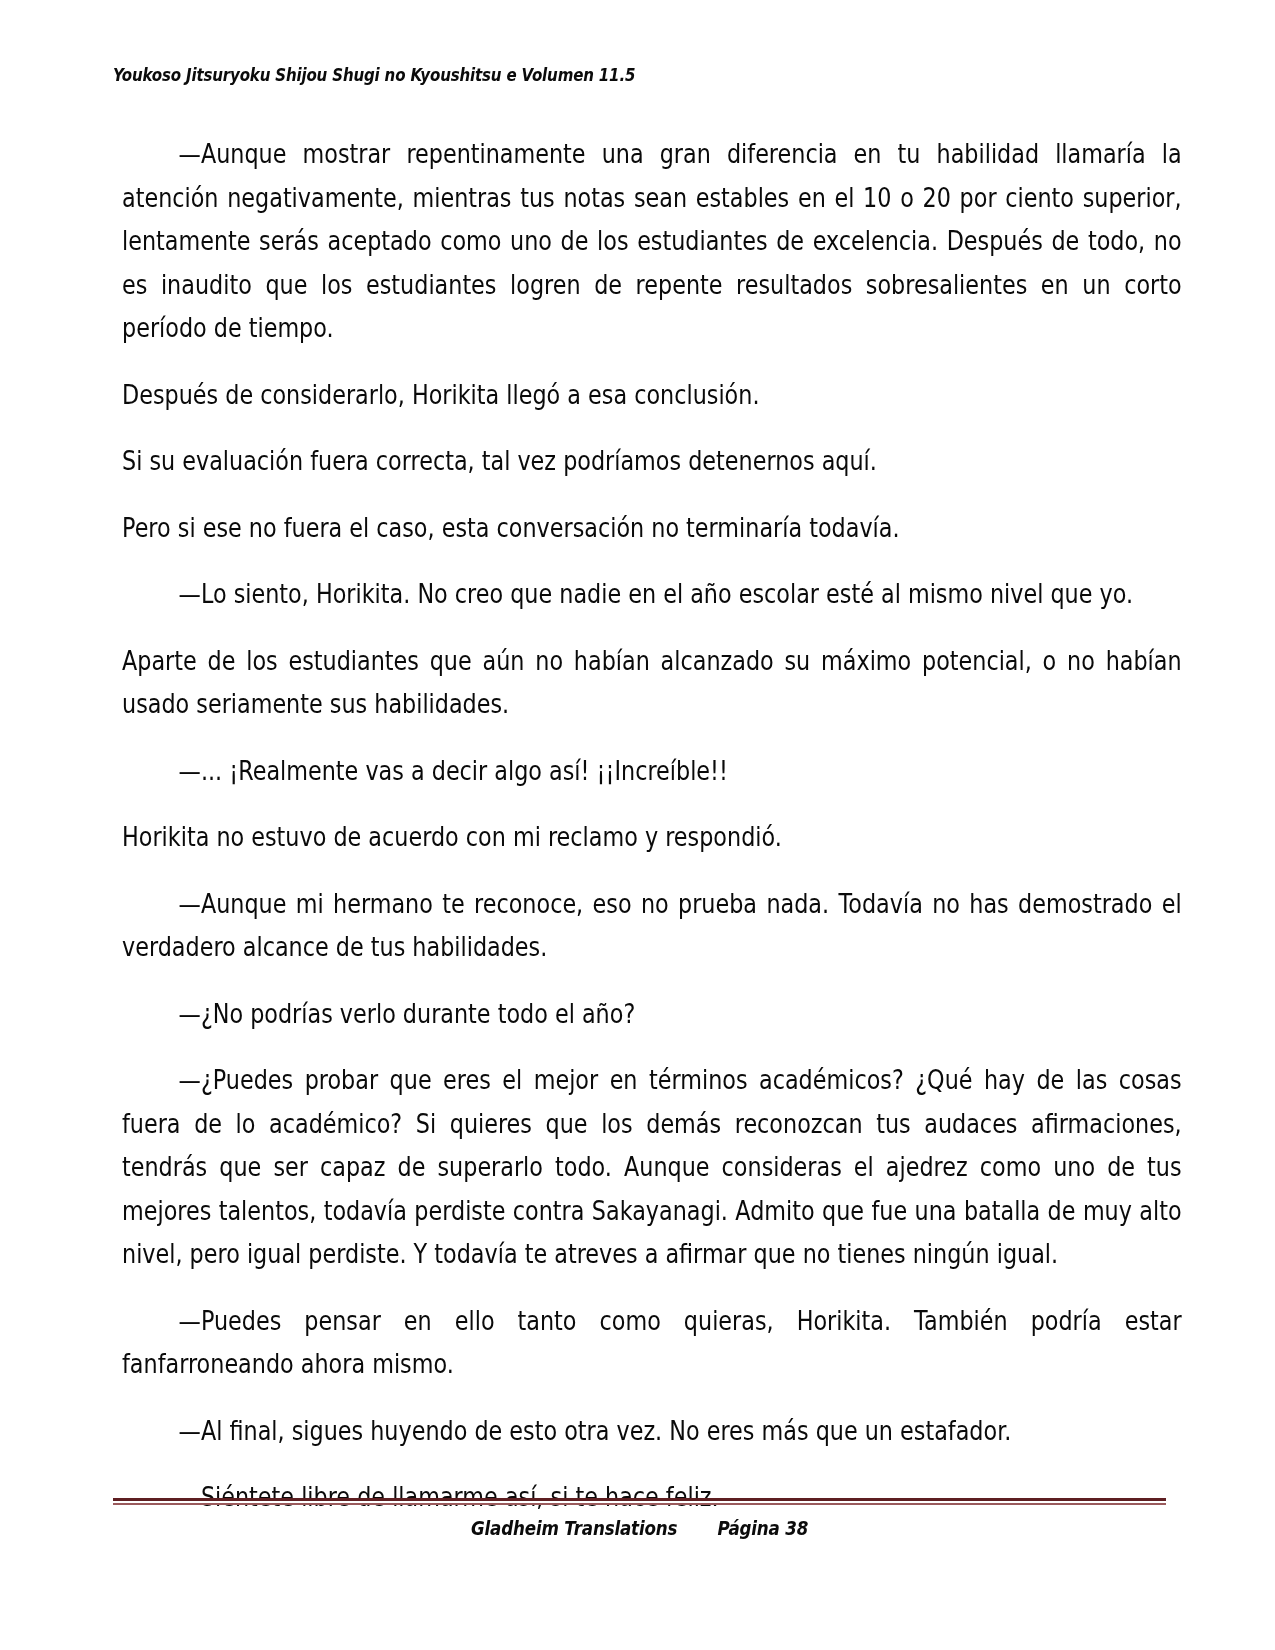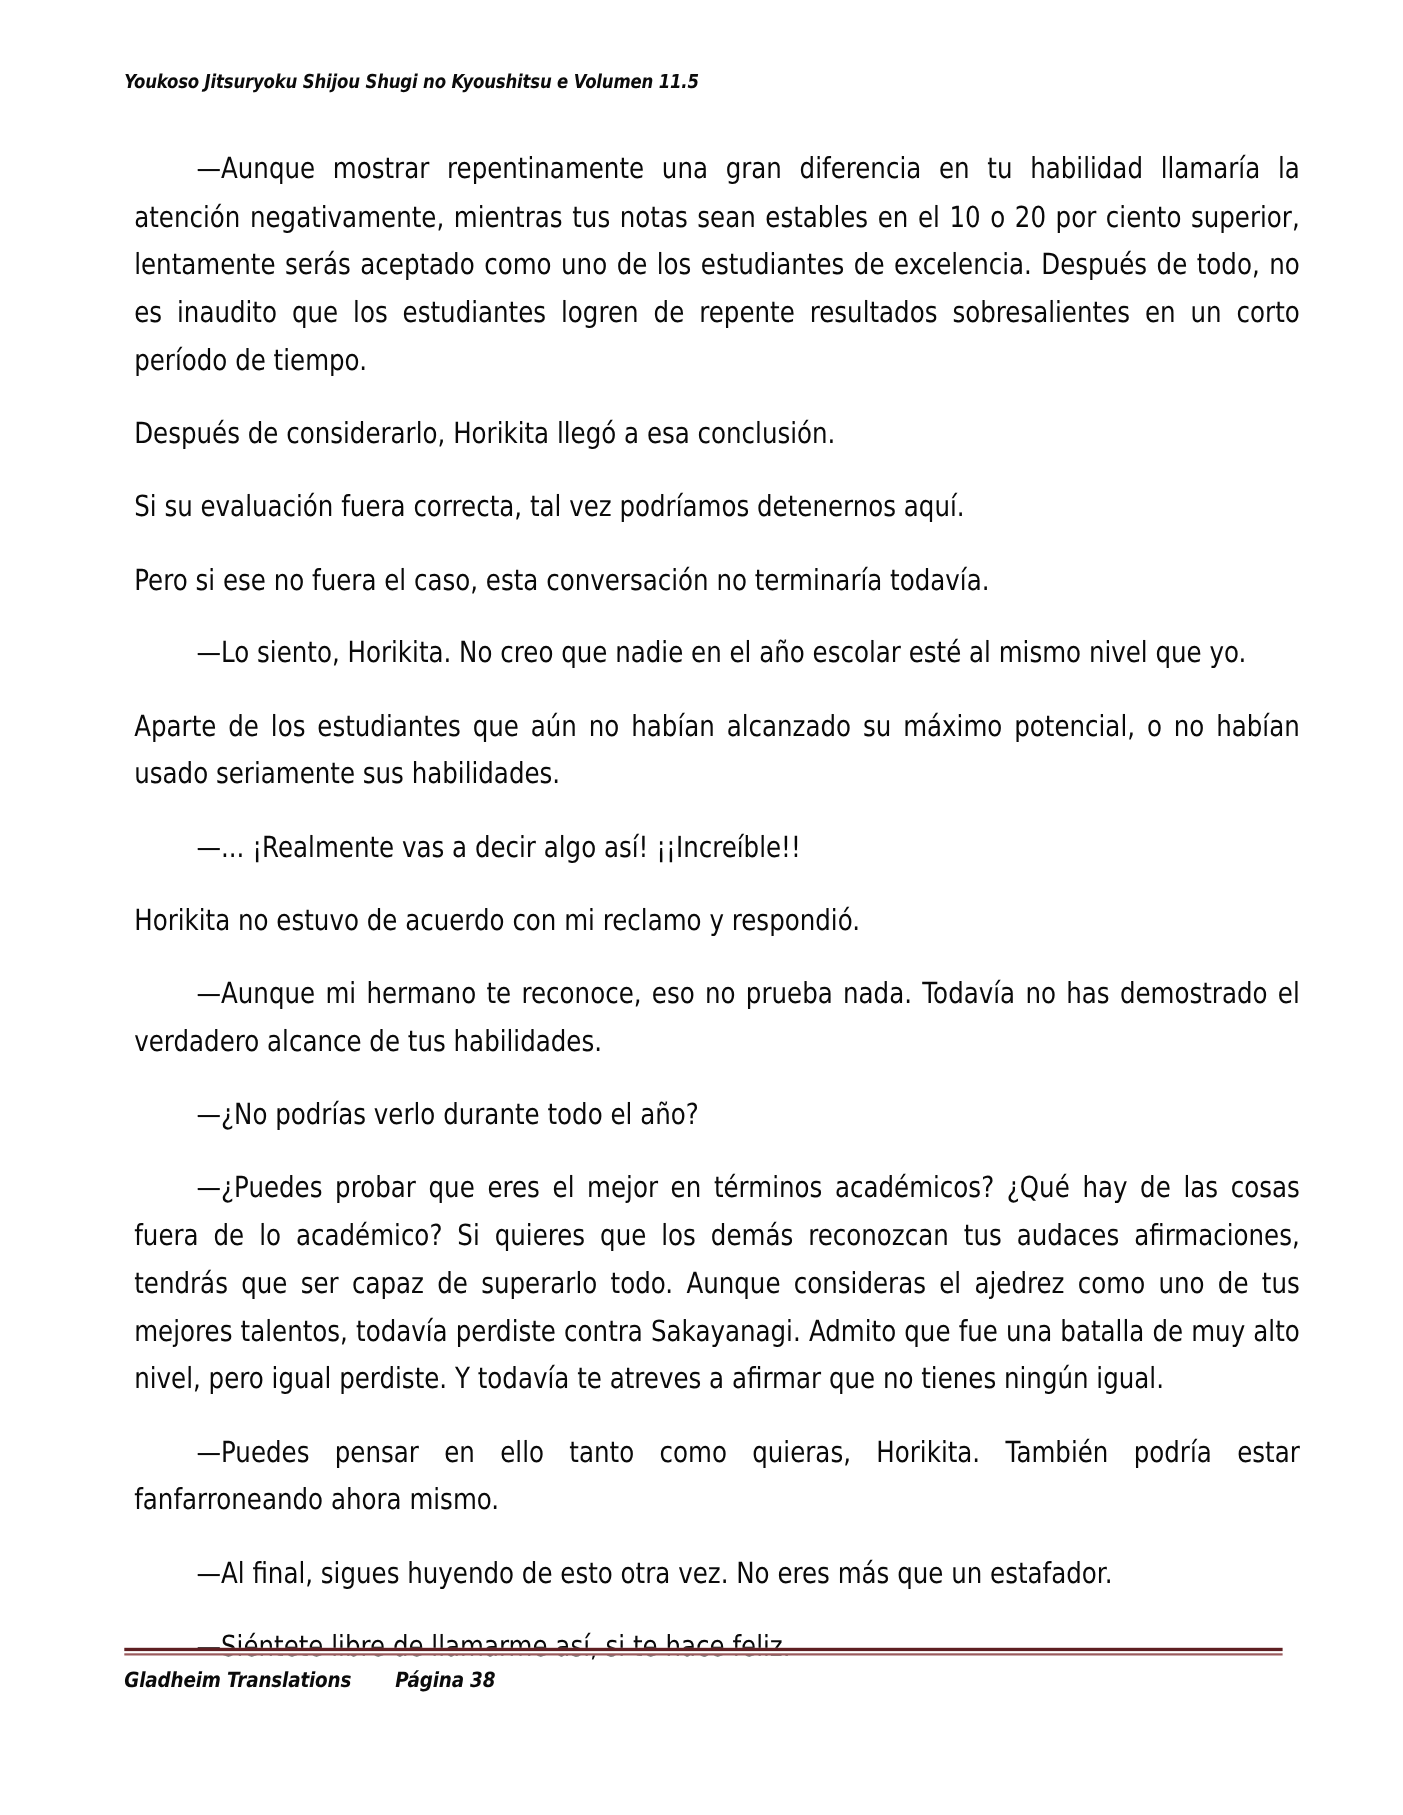--- a/index.html
+++ b/index.html
@@ -76,21 +76,21 @@
   .footer-rule {
     width: 100%;
     height: 7px;
     border-top: 3px solid #5e1f22;
     border-bottom: 2px solid #9a5a5c;
     box-sizing: border-box;
     background: #ffffff;
   }
   .footer-row {
     display: flex;
-    justify-content: flex-start;
+    justify-content: center;
     align-items: baseline;
     margin-top: 12px;
   }
   .footer-left, .footer-right {
     font-family: "DejaVu Sans", sans-serif;
     font-weight: bold;
     font-style: italic;
     font-size: 19px;
     color: #0b0b0b;
     white-space: nowrap;

